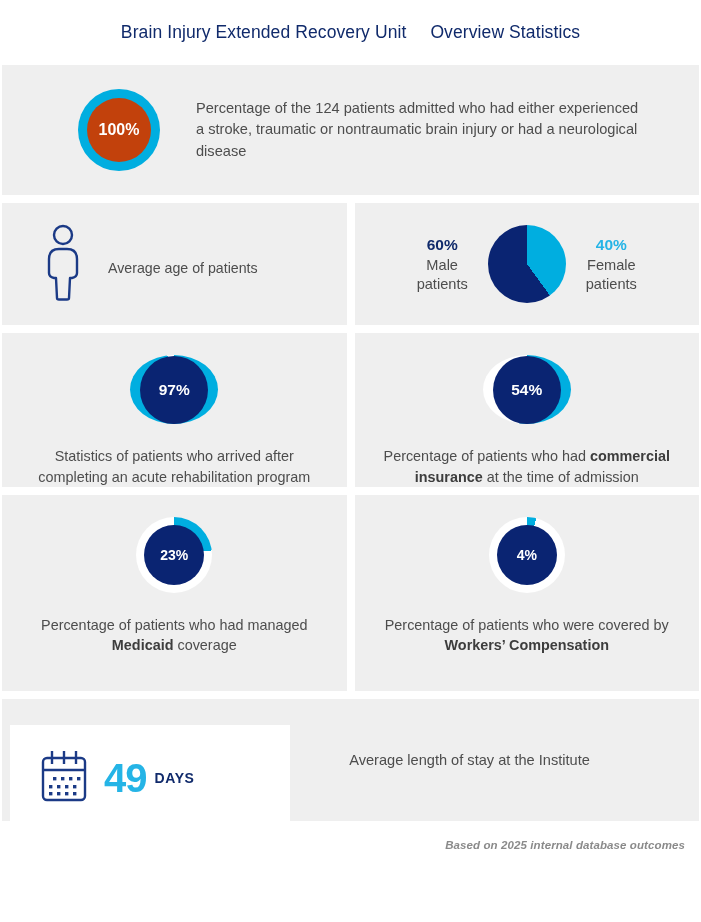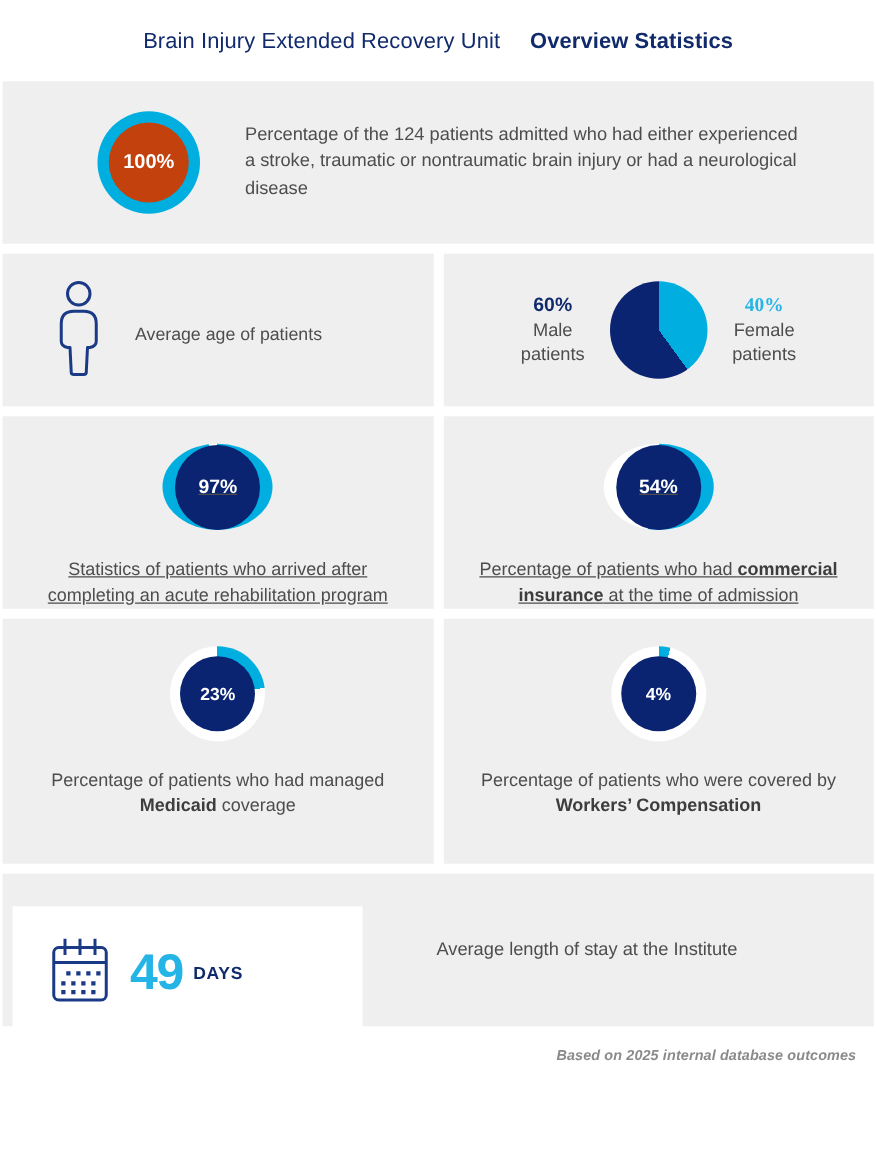--- a/index.html
+++ b/index.html
@@ -29,21 +29,21 @@
     justify-content: center;
     background: #ffffff;
   }
   .title {
     font-size: 17.5px;
     letter-spacing: 0.1px;
     color: #102a6b;
     white-space: nowrap;
   }
   .title .t-light { font-weight: 400; }
-  .title .t-bold  { font-weight: bold; margin-left: 19px; }
+  .title .t-bold  { font-weight: normal; margin-left: 19px; }
 
   
   .row {
     display: flex;
     gap: 8px;
     padding: 0 2px;
     margin-bottom: 8px;
   }
   .card {
     background: #efefef;
@@ -82,26 +82,26 @@
   .age-num {
     font-size: 38px; font-weight: bold; color: #25b4e6;
     line-height: 1; letter-spacing: -0.5px;
   }
   .age-label { font-size: 14.2px; color: #4d4d4d; margin-top: 8px; }
 
   .gender-card { display: flex; align-items: center; justify-content: center; }
   .g-col { text-align: center; line-height: 1.26; font-size: 14.6px; }
   .g-pct { font-weight: bold; font-size: 15.5px; display: block; margin-bottom: 2px; }
   .g-pct.navy { color: #102a6b; }
-  .g-pct.cyan { color: #25b4e6; font-family: Liberation Serif, serif; }
+  .g-pct.cyan { color: #25b4e6; }
   .g-txt { color: #4d4d4d; }
   .pie { width: 78px; height: 78px; border-radius: 50%; margin: 0 20px; }
 
   
-  .r3 { height: 154px; text-decoration: underline; }
+  .r3 { height: 154px; }
   .r4 { height: 196px; }
   .donut-card {
     display: flex; flex-direction: column; align-items: center;
     padding-top: 22px; box-sizing: border-box;
   }
   .donut {
     border-radius: 50%;
     display: flex; align-items: center; justify-content: center;
     position: relative;
   }

